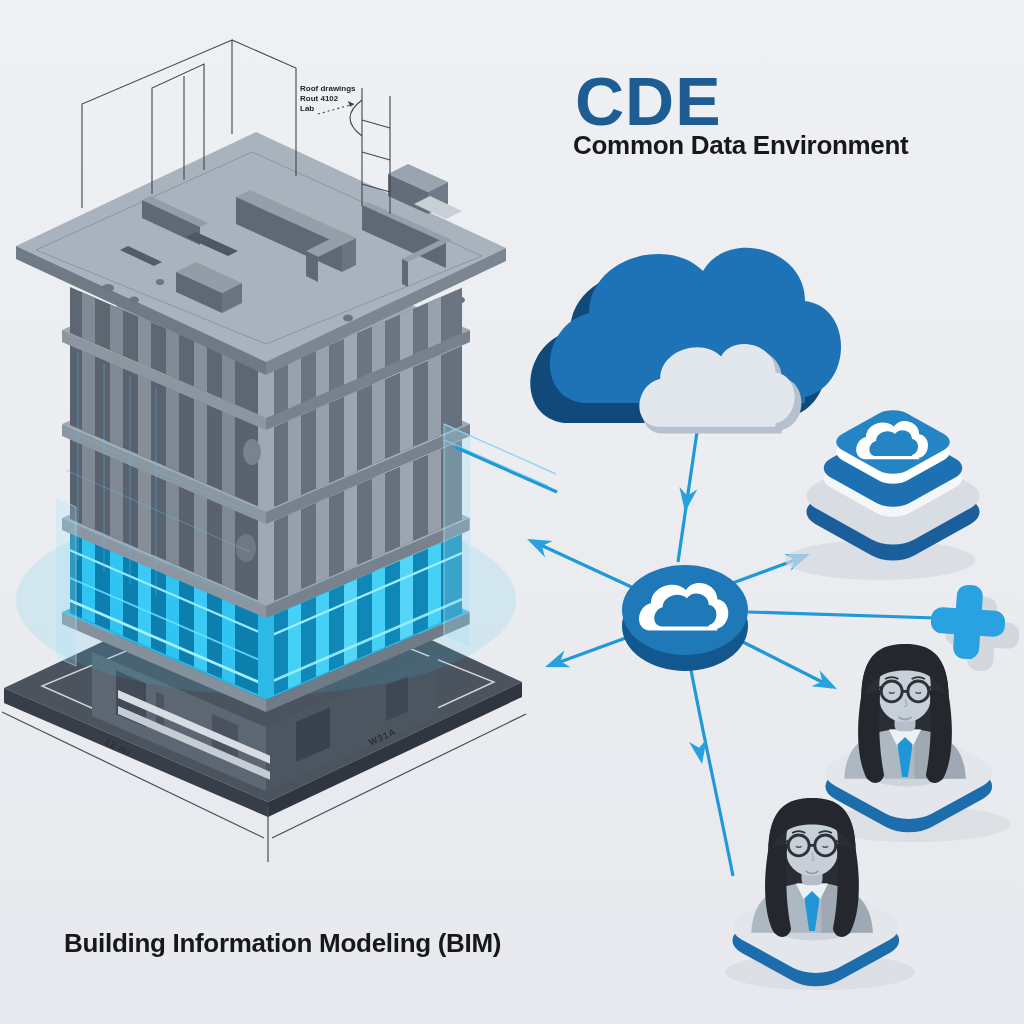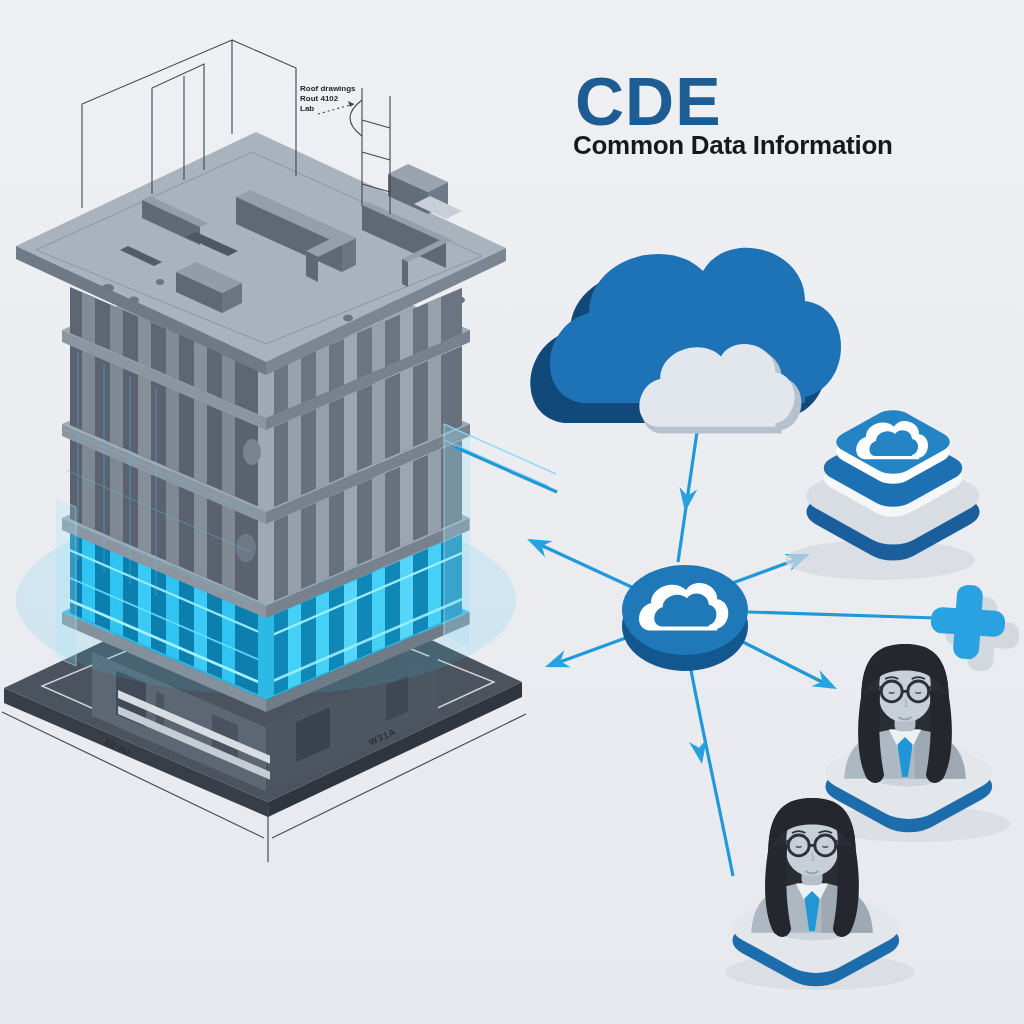--- a/index.html
+++ b/index.html
@@ -335,22 +335,23 @@
   <ellipse cx="915" cy="824" rx="95" ry="18" fill="#d6dae0" opacity="0.7"></ellipse>
   <use href="#avatar" transform="translate(905,718) scale(0.95)"></use>
 </g>
 <g>
   <ellipse cx="820" cy="972" rx="95" ry="18" fill="#d6dae0" opacity="0.7"></ellipse>
   <use href="#avatar" transform="translate(812,872) scale(0.95)"></use>
 </g>
 </svg>
 
 <div class="txt abbr" style="left:575px;top:62px;">CDE</div>
-<div class="txt full" style="left:573px;top:130px;">Common Data Information</div>
-
+<div class="txt full" style="left:573px;top:130px;">Common Data Environment</div>
+
+<div class="txt full" style="left:64px;top:928px;">Building Information Modeling (BIM)</div>
 
 <div class="roof-note">
   <span>Roof drawings</span>
   <span>Rout 4102</span>
   <span>Lab</span>
 </div>
 
 <div class="dim left">12 mi</div>
 <div class="dim right">W31A</div>
 

